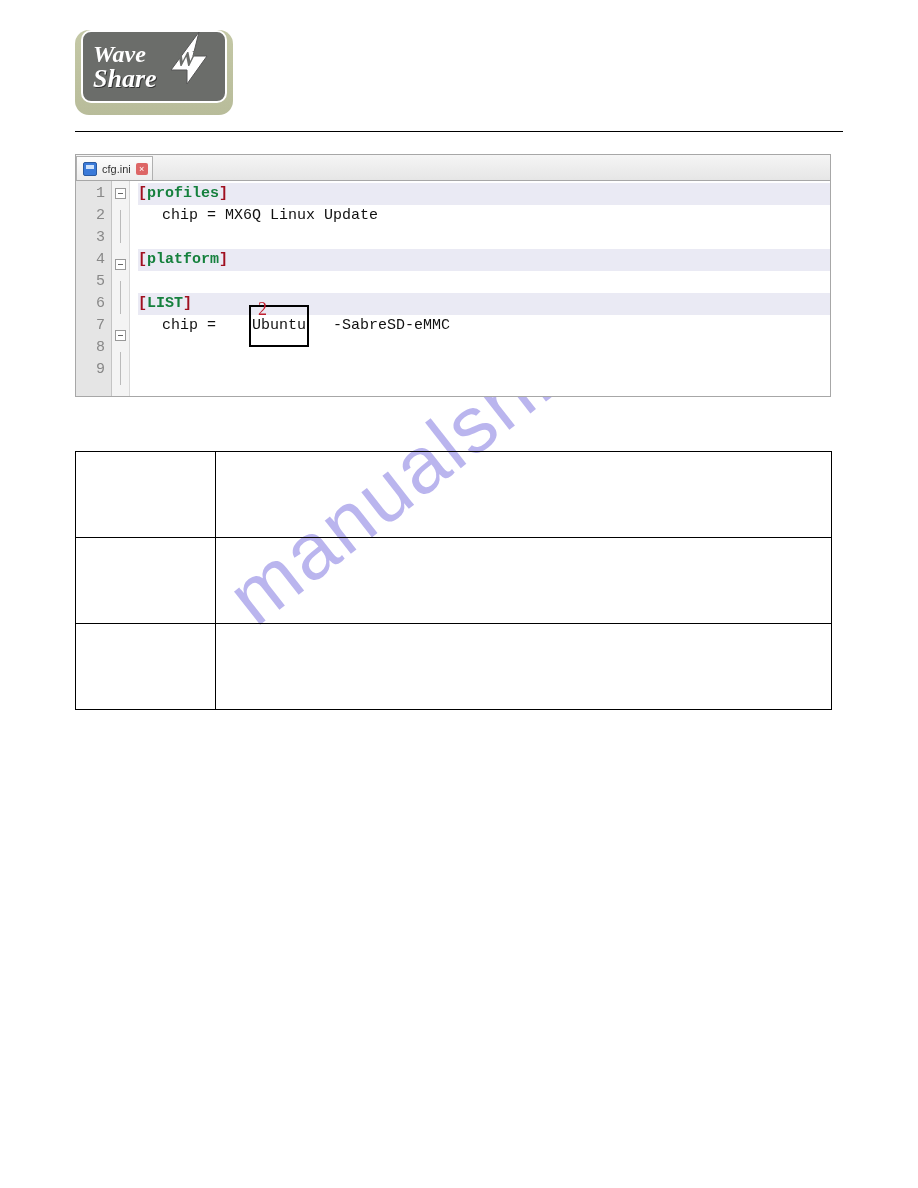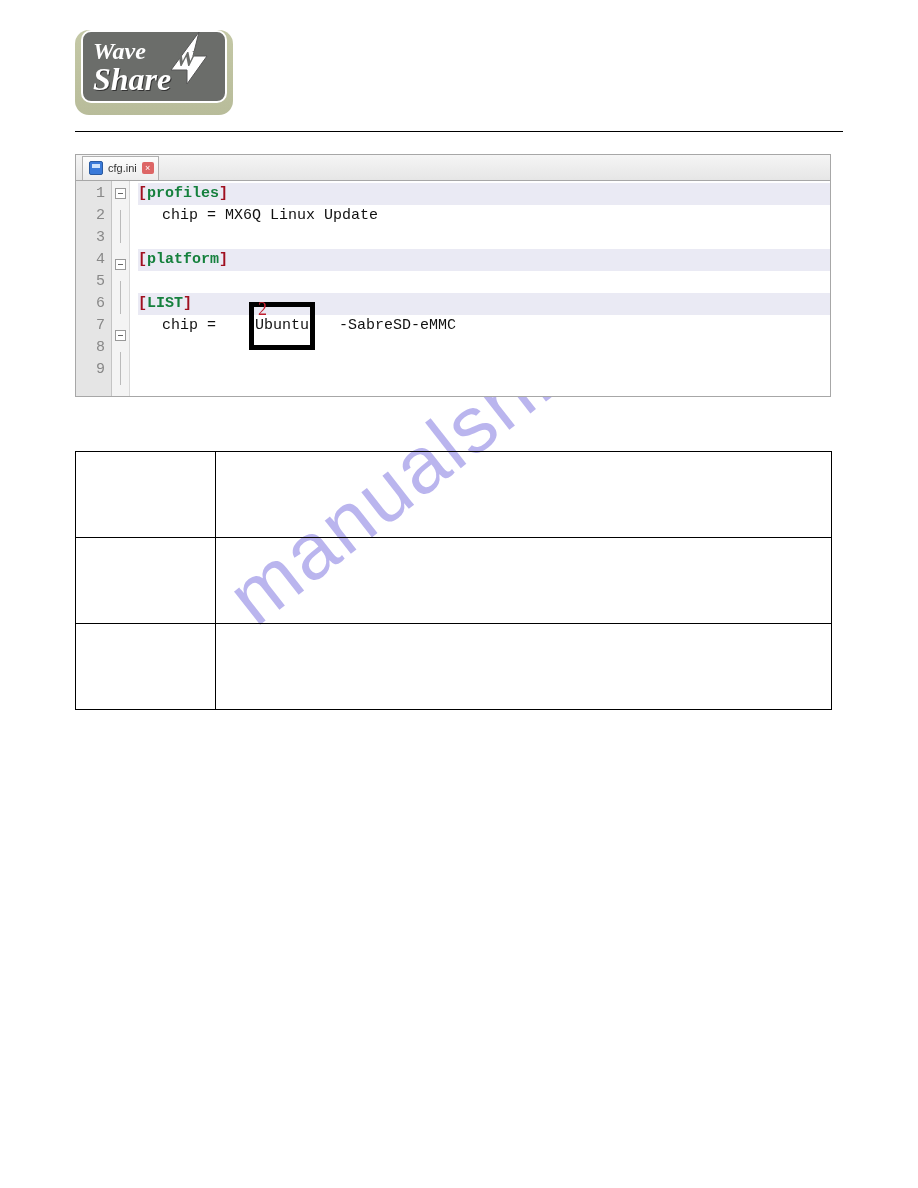--- a/index.html
+++ b/index.html
@@ -46,21 +46,21 @@
     font-style: italic;
     font-weight: bold;
     font-size: 24px;
     color: #fff;
     line-height: 1;
   }
   .logo-text-bot {
     font-family: "Times New Roman", serif;
     font-style: italic;
     font-weight: bold;
-    font-size: 32px;
+    font-size: 26px;
     color: #fff;
     line-height: 1;
     text-shadow: 1px 1px 0 #333;
   }
   .logo-arrow {
     position: absolute;
     right: 8px;
     top: -6px;
     width: 56px;
     height: 66px;
@@ -77,22 +77,21 @@
   .editor {
     border: 1px solid #a7a7a7;
     background: #fff;
     width: 756px;
   }
   .tabbar {
     height: 26px;
     background: linear-gradient(to bottom, #f5f5f5, #e6e6e6);
     border-bottom: 1px solid #a7a7a7;
     display: flex;
-    align-items: center;
-    padding-left: 6px;
+    align-items: flex-end;
   }
   .tab {
     height: 24px;
     background: linear-gradient(to bottom, #fdfdfd, #ececec);
     border: 1px solid #b0b0b0;
     border-bottom: none;
     display: flex;
     align-items: center;
     padding: 0 4px 0 6px;
     font-size: 11px;
@@ -180,21 +179,21 @@
   .txt  { color: #111; margin-left: 24px; }
   .annot-2 {
     position: absolute;
     left: 128px;
     top: 117px;
     color: #c02030;
     font-family: "Times New Roman", serif;
     font-size: 18px;
   }
   .redbox {
-    border: 5px solid #000000;
+    border: 2px solid #000000;
     padding: 8px 1px;
   }
   .body-space { height: 20px; }
 
   
   .info-table {
     margin-top: 54px;
     border-collapse: collapse;
     width: 757px;
   }

